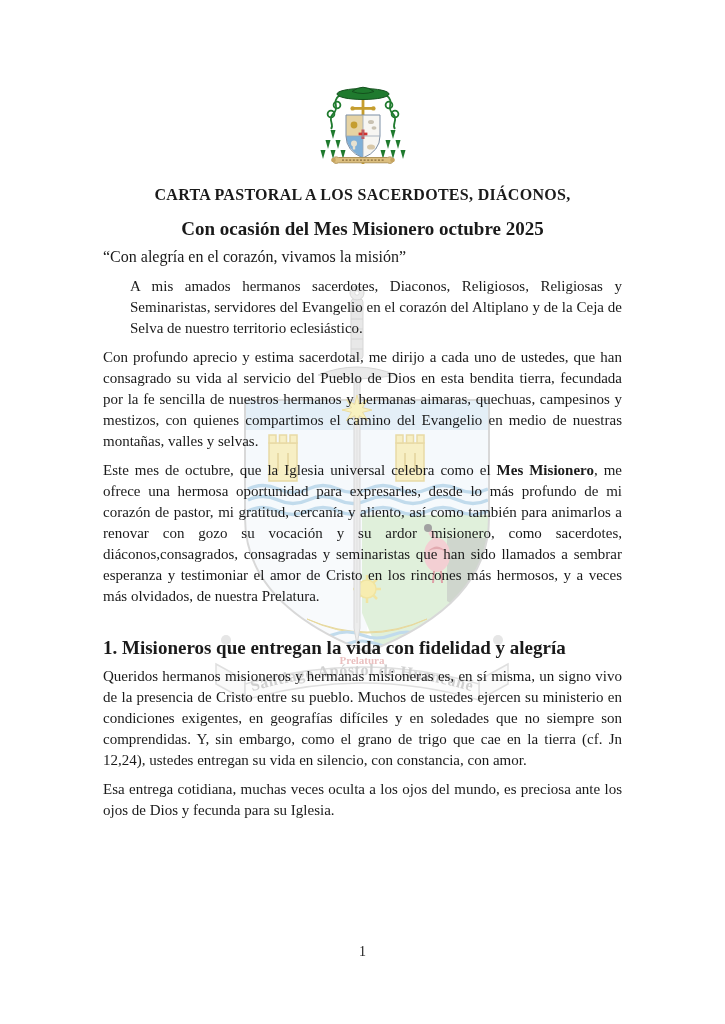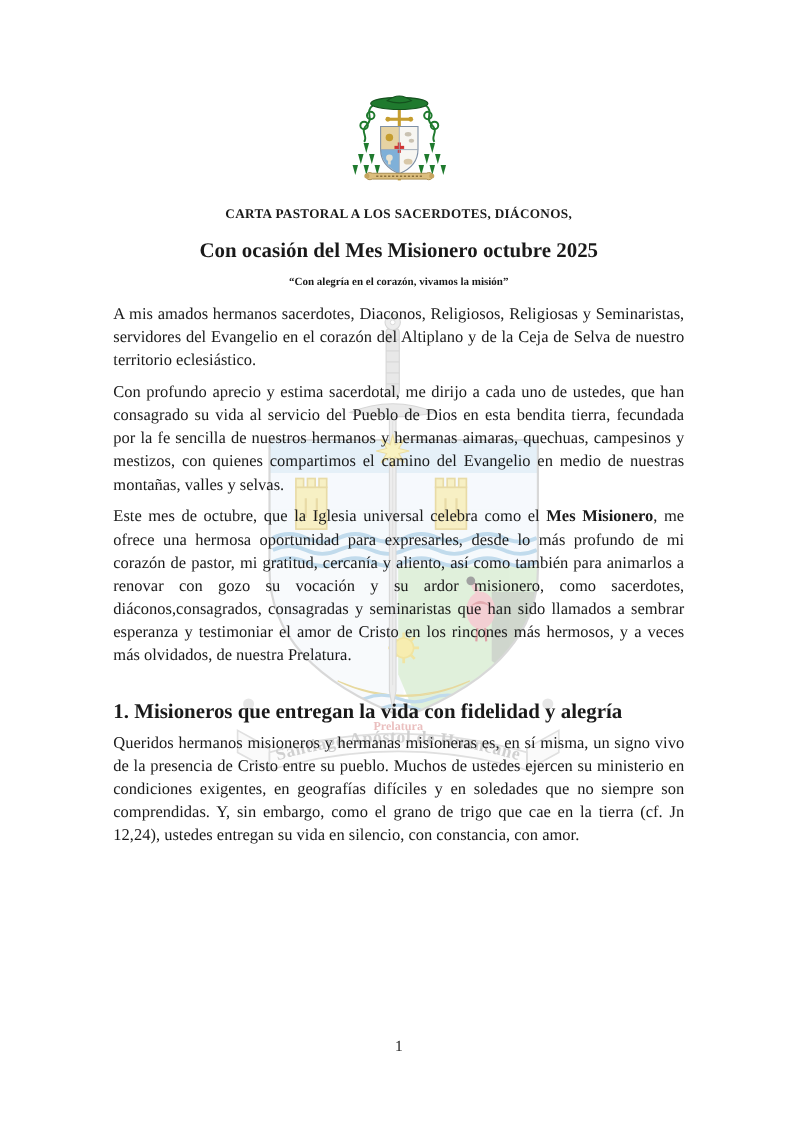--- a/index.html
+++ b/index.html
@@ -4,29 +4,29 @@
 <style>
   html,body { margin:0; padding:0; background:#ffffff; }
   .page {
     position:relative; width:725px; height:1024px; background:#ffffff;
     font-family:"Liberation Serif", serif; color:#1a1a1a; overflow:hidden;
   }
   .crest { position:absolute; top:82px; left:50%; transform:translateX(-50%); z-index:1; }
   .watermark { position:absolute; top:283px; left:212px; z-index:0; }
   .content { position:absolute; top:184px; left:103px; width:519px; z-index:2; }
   .title-line {
-    text-align:center; font-weight:bold; font-size:12px; line-height:21px; letter-spacing:0.3px;
+    text-align:center; font-weight:bold; font-size:16px; line-height:21px; letter-spacing:0.3px;
   }
   .subtitle { margin-top:13px; text-align:center; font-weight:bold; font-size:19px; line-height:21px; }
-  .quote    { margin-top:7px;  text-align:center; font-weight:bold; font-size:10px; line-height:21px; }
+  .quote    { margin-top:7px;  font-weight:normal; font-size:16px; line-height:21px; }
   p.body-par {
     margin:8px 0 0 0; font-size:15px; line-height:21px; text-align:justify;
     text-justify:inter-word;
   }
-  p.first-par { margin-top:9px; }
+  p.first-par { margin-top:9px;margin-left:27px; }
   .section-heading {
     margin-top:30px; font-weight:bold; font-size:19px; line-height:21px; text-align:left;
   }
   .page-number {
     position:absolute; top:944px; left:0; width:725px; text-align:center;
     font-size:14px; line-height:16px; z-index:2;
   }
   b.inline-bold { font-weight:bold; }
 </style>
 </head>
@@ -219,16 +219,17 @@
     <p class="body-par first-par">A mis amados hermanos sacerdotes, Diaconos, Religiosos, Religiosas y Seminaristas, servidores del Evangelio en el corazón del Altiplano y de la Ceja de Selva de nuestro territorio eclesiástico.</p>
 
 
     <p class="body-par">Con profundo aprecio y estima sacerdotal, me dirijo a cada uno de ustedes, que han consagrado su vida al servicio del Pueblo de Dios en esta bendita tierra, fecundada por la fe sencilla de nuestros hermanos y hermanas aimaras, quechuas, campesinos y mestizos, con quienes compartimos el camino del Evangelio en medio de nuestras montañas, valles y selvas.</p>
 
     <p class="body-par"><span>Este mes de octubre, que la Iglesia universal celebra como el </span><b class="inline-bold">Mes Misionero</b><span>, me ofrece una hermosa oportunidad para expresarles, desde lo más profundo de mi corazón de pastor, mi gratitud, cercanía y aliento, así como también para animarlos a renovar con gozo su vocación y su ardor misionero, como sacerdotes, diáconos,consagrados, consagradas y seminaristas que han sido llamados a sembrar esperanza y testimoniar el amor de Cristo en los rincones más hermosos, y a veces más olvidados, de nuestra Prelatura.</span></p>
 
     <div class="section-heading">1. Misioneros que entregan la vida con fidelidad y alegría</div>
 
     <p class="body-par">Queridos hermanos misioneros y hermanas misioneras es, en sí misma, un signo vivo de la presencia de Cristo entre su pueblo. Muchos de ustedes ejercen su ministerio en condiciones exigentes, en geografías difíciles y en soledades que no siempre son comprendidas. Y, sin embargo, como el grano de trigo que cae en la tierra (cf. Jn 12,24), ustedes entregan su vida en silencio, con constancia, con amor.</p>
+    <p class="body-par">Esa entrega cotidiana, muchas veces oculta a los ojos del mundo, es preciosa ante los ojos de Dios y fecunda para su Iglesia.</p>
   </div>
 
   <div class="page-number">1</div>
 </div>
 
 </body></html>

